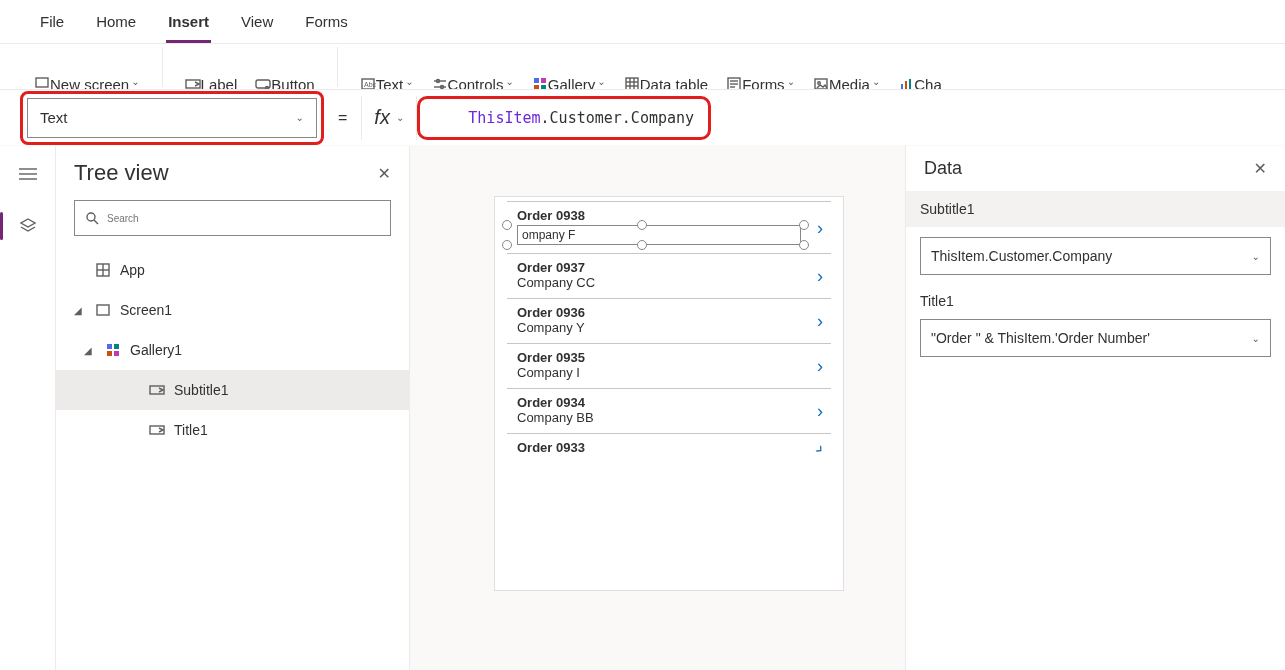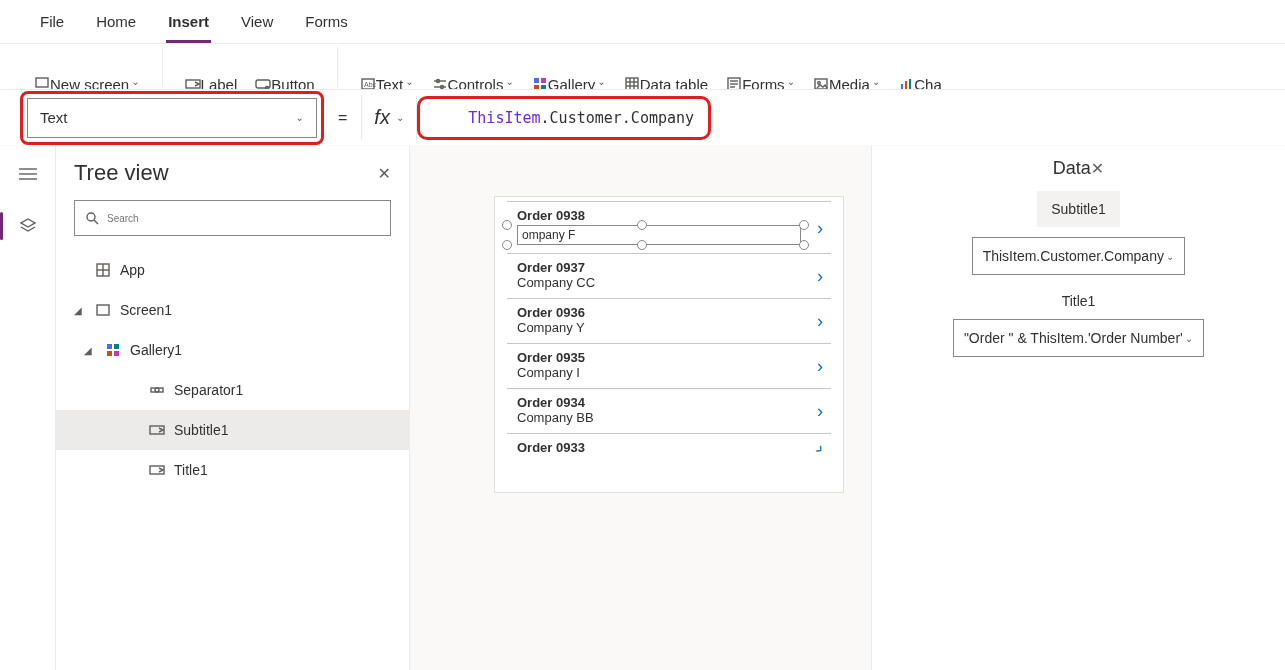--- a/index.html
+++ b/index.html
@@ -36,30 +36,30 @@
   .tv-search input { border:none; outline:none; font-size:10px; flex:1; }
   .tree { flex:1; overflow:auto; padding-top:4px; }
   .tree-row { display:flex; align-items:center; height:40px; padding-left:18px; gap:8px; cursor:pointer; }
   .tree-row.lvl1 { padding-left: 18px; }
   .tree-row.lvl2 { padding-left: 28px; }
   .tree-row.lvl4 { padding-left: 92px; }
   .tree-row.selected { background: #edebe9; }
   .tree-row .caret { width: 12px; color:#605e5c; font-size:10px; }
   .tree-row .ticon { width:18px; height:18px; display:inline-flex; align-items:center; justify-content:center; }
   .canvas { flex:1; background:#faf9f8; position:relative; overflow:hidden; }
-  .phone { position:absolute; left:84px; top:50px; width:350px; height:297px; background:#fff; border:1px solid #e1dfdd; }
+  .phone { position:absolute; left:84px; top:50px; width:350px; height:395px; background:#fff; border:1px solid #e1dfdd; }
   .gallery-list { padding:4px 12px 0 12px; }
   .gitem { border-bottom:1px solid #c8c6c4; position:relative; padding:6px 30px 8px 10px; }
   .gitem:first-child { border-top:1px solid #c8c6c4; }
   .gitem .title { font-weight:600; font-size:13px; }
   .gitem .sub { font-size:13px; color:#323130; }
   .gitem .arrow { position:absolute; right:8px; top:50%; transform:translateY(-50%); color:#0f6cbd; font-size:18px; }
   .gitem.edit .subedit { border:1px solid #8a8886; height:20px; display:flex; align-items:center; padding:0 4px; font-size:12px; margin-top:2px;}
   .handles span { position:absolute; width:10px; height:10px; border:1px solid #8a8886; border-radius:50%; background:#fff; }
-  .datapane { width:414px; border-left:1px solid #edebe9; display:flex; flex-direction:column;align-items:center; }
+  .datapane { width:380px; border-left:1px solid #edebe9; display:flex; flex-direction:column; }
   .dp-header { display:flex; align-items:center; justify-content:space-between; padding:12px 18px; }
   .dp-title { font-size:18px; }
   .dp-sub { background:#f3f2f1; padding:10px 14px; font-size:14px; }
   .dp-field { margin:10px 14px 4px 14px; border:1px solid #8a8886; height:38px; display:flex; align-items:center; justify-content:space-between; padding:0 10px; font-size:14px; }
   .dp-label { padding:14px 14px 0 14px; font-size:14px; }
   
   .icon-line { stroke:#605e5c; stroke-width:1.4; fill:none; }
 </style>
 </head>
 <body>
@@ -247,29 +247,20 @@
         <span class="ticon">
             <svg width="16" height="16">
               <rect x="2" y="2" width="5" height="5" fill="#4f6bed"></rect>
               <rect x="9" y="2" width="5" height="5" fill="#038387"></rect>
               <rect x="2" y="9" width="5" height="5" fill="#ca5010"></rect>
               <rect x="9" y="9" width="5" height="5" fill="#c239b3"></rect>
             </svg>
           </span>
         <span>Gallery1</span>
       </div>
-      <div class="tree-row lvl4">
-        <span class="ticon">
-            <svg width="16" height="16">
-              <rect x="2" y="6" width="12" height="4" class="icon-line"></rect>
-              <circle cx="8" cy="8" r="2" class="icon-line"></circle>
-            </svg>
-          </span>
-        <span>Separator1</span>
-      </div>
       <div class="tree-row lvl4 selected">
         <span class="ticon">
             <svg width="16" height="16">
               <rect x="1" y="4" width="14" height="8" class="icon-line"></rect>
               <path d="M10 6 l4 2 l-4 2" class="icon-line"></path>
             </svg>
           </span>
         <span>Subtitle1</span>
       </div>
       <div class="tree-row lvl4">

